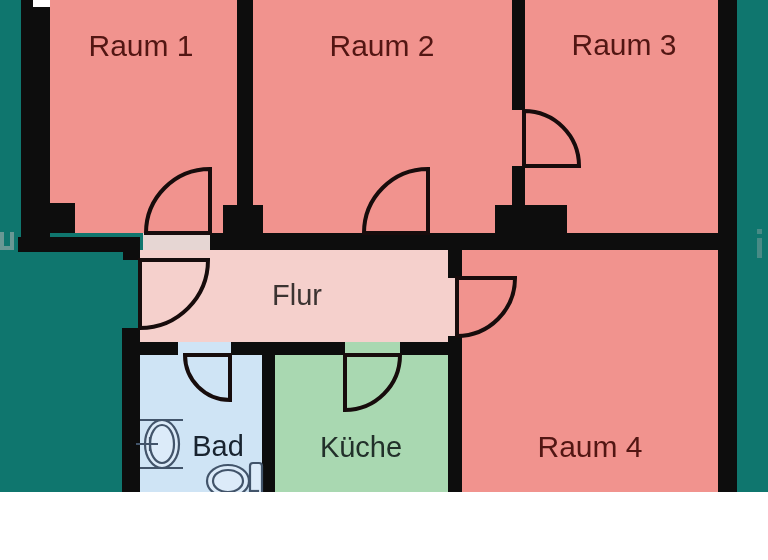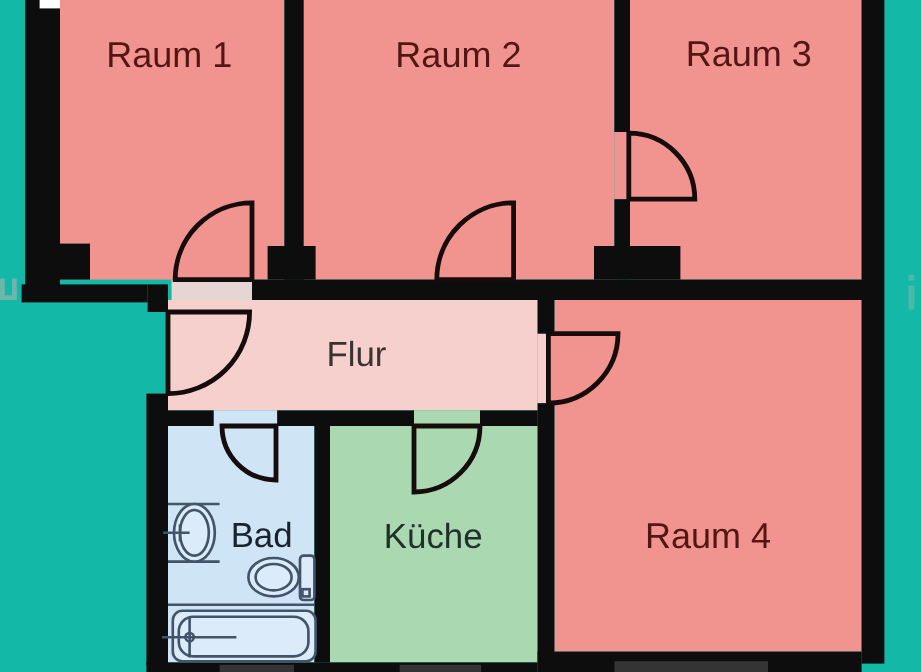--- a/index.html
+++ b/index.html
@@ -1,16 +1,16 @@
 <!DOCTYPE html>
 <html><head>
 <meta charset="utf-8">
 <style>
   html,body{margin:0;padding:0;background:#ffffff;}
-  .stage{position:relative;width:768px;height:560px;background:#14b8a6;overflow:hidden;
+  .stage{position:relative;width:768px;height:492px;background:#0f766e;overflow:hidden;
          font-family:"Liberation Sans", sans-serif;}
   svg{position:absolute;left:0;top:0;}
   text{font-family:"Liberation Sans", sans-serif;}
   .room-label{font-size:30px;}
   .small-label{font-size:29px;}
 </style>
 </head>
 <body>
 
 <div class="stage">

